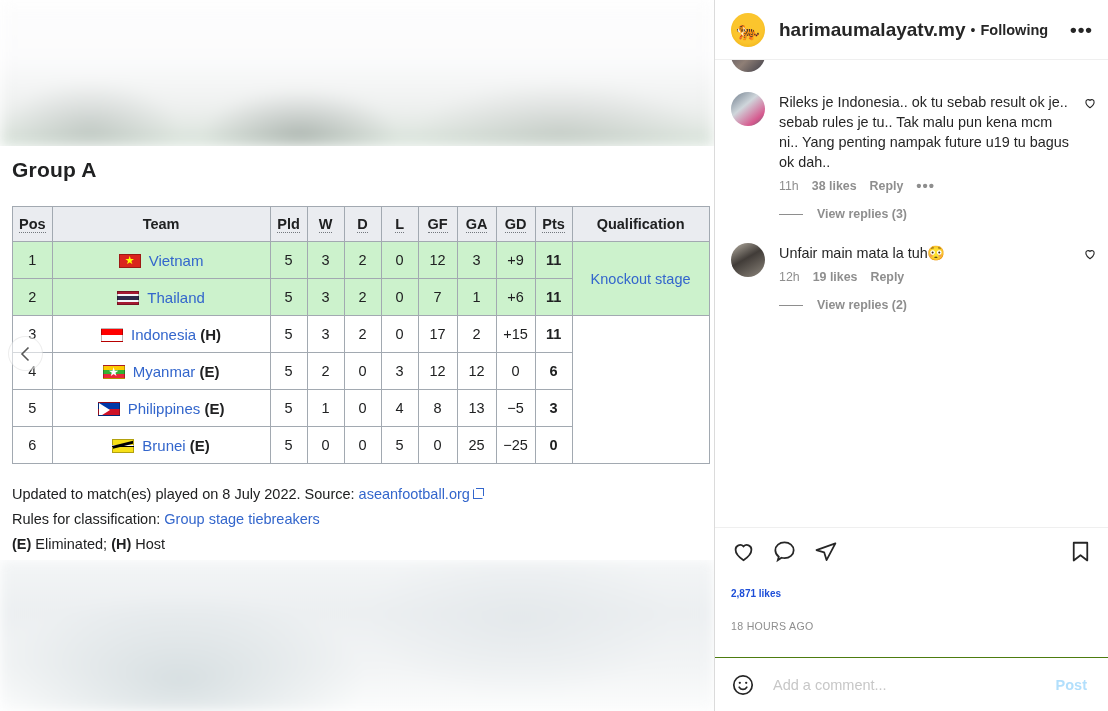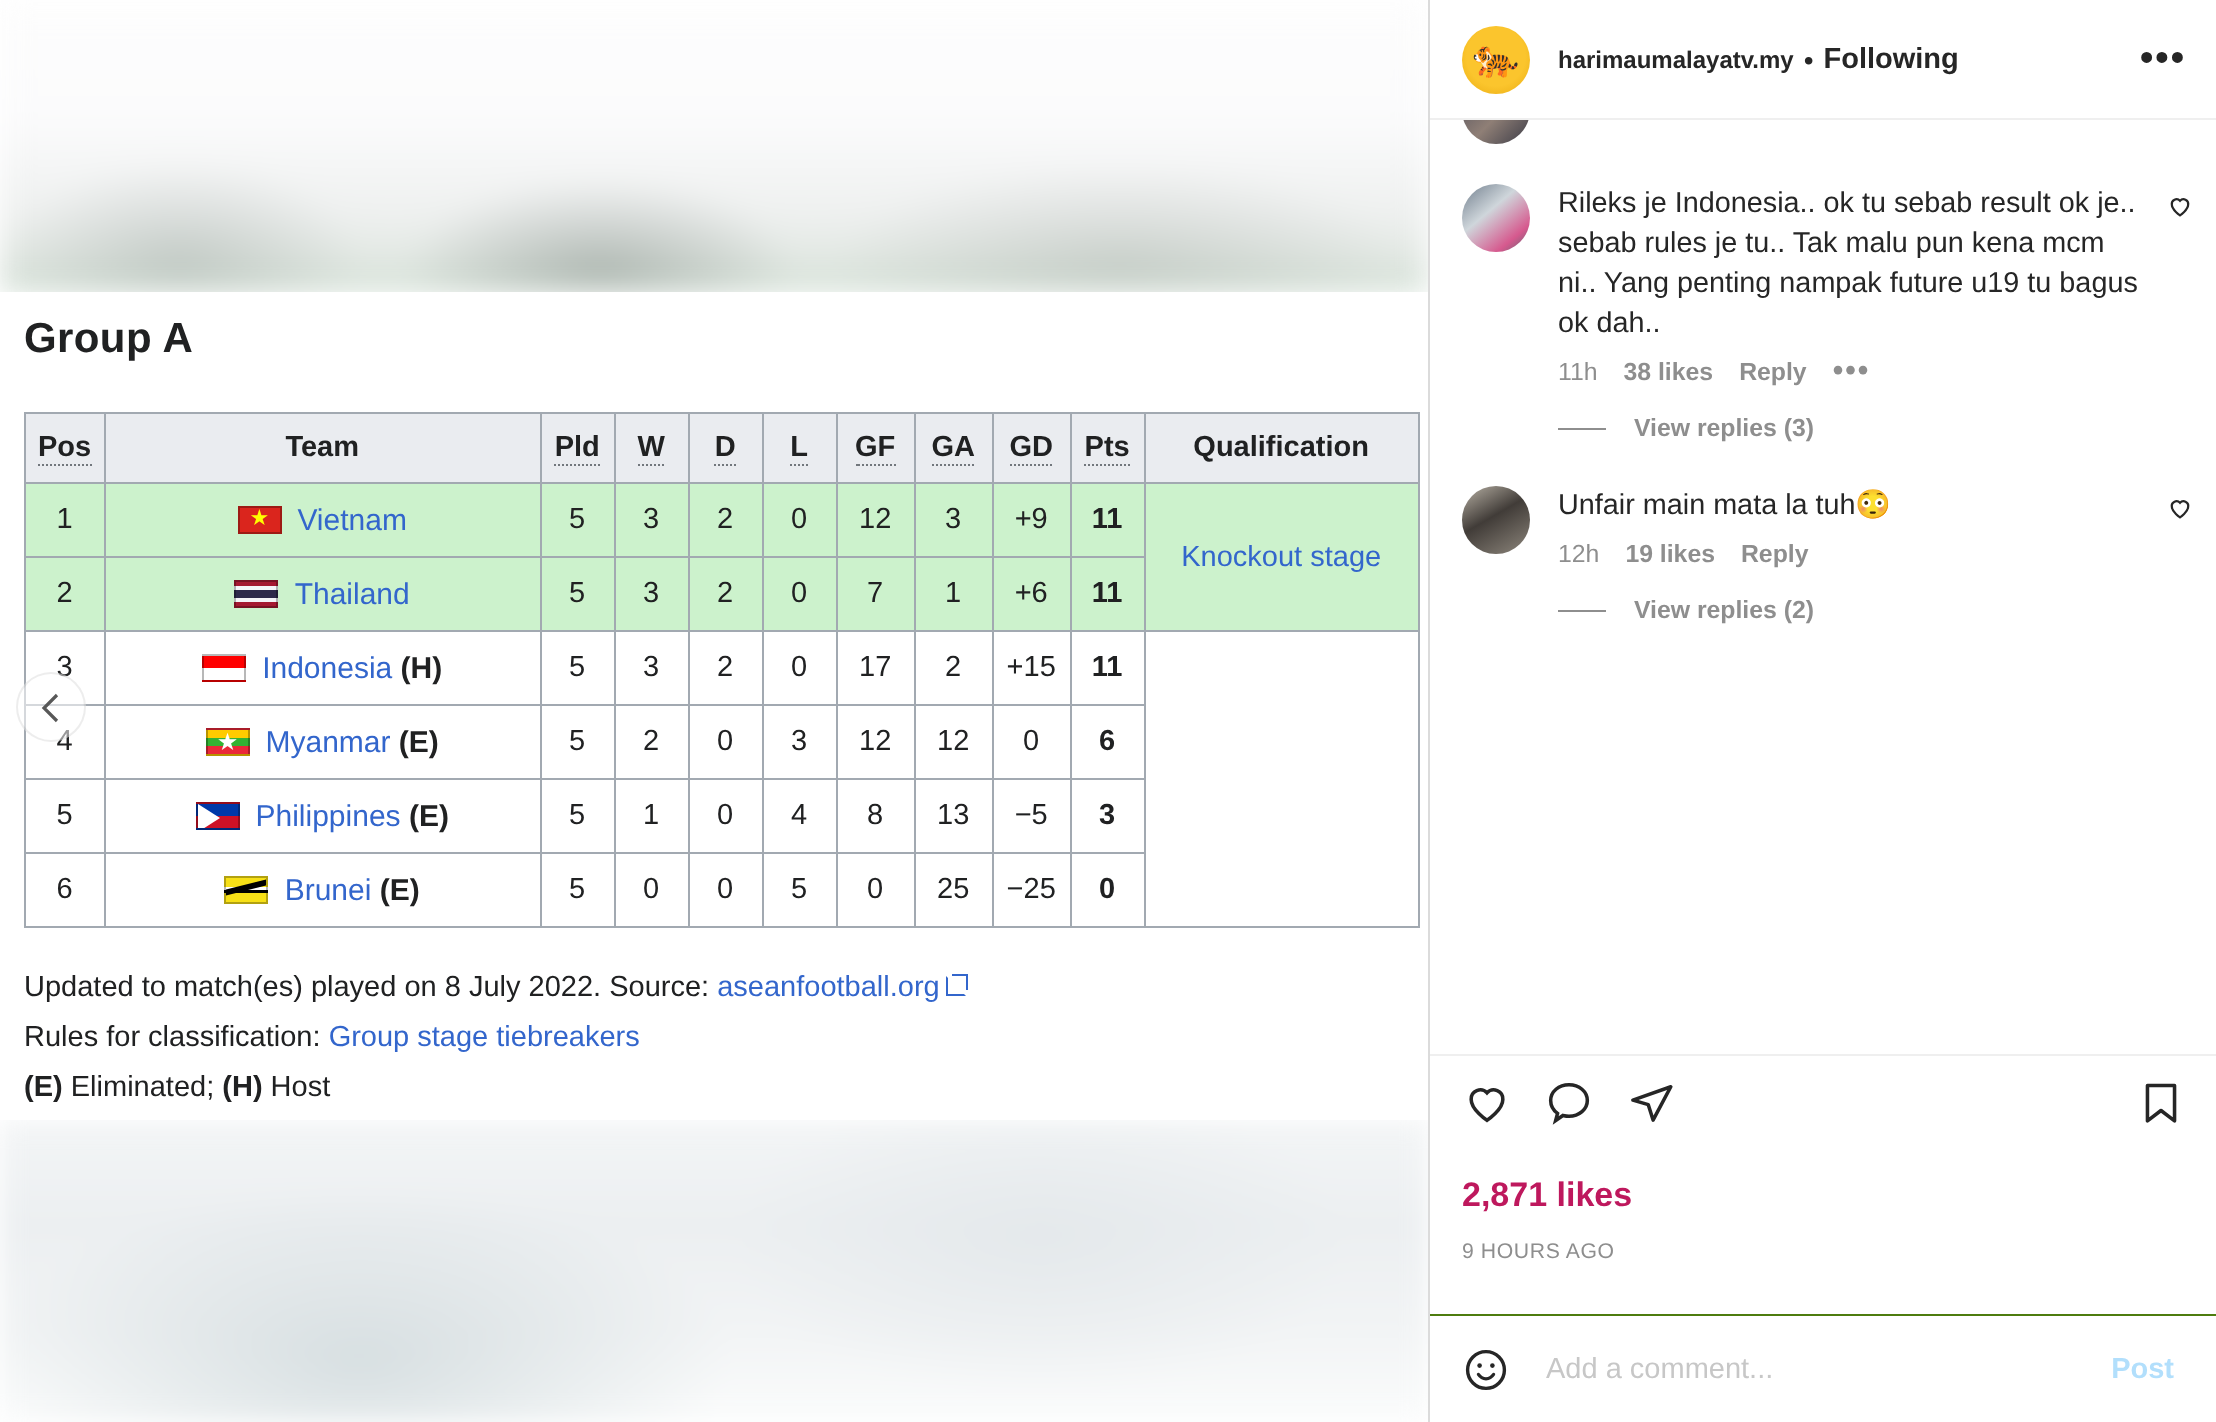--- a/index.html
+++ b/index.html
@@ -150,21 +150,21 @@
     background:#d8d8d8;
   }
   .av-brand{
     background:radial-gradient(circle at 50% 45%,#fbc52d 0 58%,#e8a90f 100%);
   }
   .av-brand .tiger{
     position:absolute;left:50%;top:52%;transform:translate(-50%,-50%);
     font-size:19px;line-height:19px;color:#231f20;
   }
   #ig-username{
-    margin-left:14px;font-weight:bold;font-size:12px;color:#262626;
+    margin-left:14px;font-weight:bold;font-size:19px;color:#262626;
   }
   #ig-dot{margin:0 5px;color:#262626;}
   #ig-following{font-weight:bold;color:#262626;font-size:14.5px;}
   #ig-more{
     margin-left:auto;font-size:19px;line-height:8px;color:#262626;letter-spacing:1px;
     font-weight:bold;
   }
   #comments{
     position:absolute;left:0;top:60px;width:394px;height:465px;
     overflow:hidden;
@@ -188,21 +188,21 @@
   }
   .vr-line{display:inline-block;width:24px;height:1px;background:#8e8e8e;}
   #actions{
     position:absolute;left:0;top:527px;width:394px;height:50px;
     display:flex;align-items:center;padding:0 16px;box-sizing:border-box;
     border-top:1px solid #efefef;
   }
   #actions .icon{margin-right:16px;cursor:pointer;}
   #save-icon-wrap{margin-left:auto;margin-right:0 !important;}
   #likes-count{
-    position:absolute;left:16px;top:588px;font-weight:bold;font-size:17px;color:#be185d;
+    position:absolute;left:16px;top:588px;font-weight:bold;font-size:10px;color:#1d4ed8;
   }
   #post-time{
     position:absolute;left:16px;top:620px;font-size:10.6px;color:#8e8e8e;letter-spacing:.3px;
   }
   #add-comment-bar{
     position:absolute;left:0;bottom:0;width:394px;height:54px;
     border-top:1px solid #4d7c0f;display:flex;align-items:center;
     padding:0 16px;box-sizing:border-box;
   }
   #emoji-btn{width:24px;height:24px;flex:none;}
@@ -437,21 +437,21 @@
       </svg>
     </span>
     <span class="icon" id="save-icon-wrap">
       <svg width="25" height="25" viewBox="0 0 24 24">
         <path d="M5.5 3.6h13v17l-6.5-5-6.5 5z" fill="none" stroke="#262626" stroke-width="1.7" stroke-linejoin="round"></path>
       </svg>
     </span>
   </div>
 
   <div id="likes-count">2,871 likes</div>
-  <div id="post-time">9 HOURS AGO</div>
+  <div id="post-time">18 HOURS AGO</div>
 
   <div id="add-comment-bar">
     <span id="emoji-btn">
       <svg width="24" height="24" viewBox="0 0 24 24">
         <circle cx="12" cy="12" r="9.2" fill="none" stroke="#262626" stroke-width="1.7"></circle>
         <circle cx="8.8" cy="9.8" r="1.15" fill="#262626"></circle>
         <circle cx="15.2" cy="9.8" r="1.15" fill="#262626"></circle>
         <path d="M8.2 14.2c1 1.5 2.3 2.2 3.8 2.2s2.8-.7 3.8-2.2" fill="none" stroke="#262626" stroke-width="1.6" stroke-linecap="round"></path>
       </svg>
     </span>

